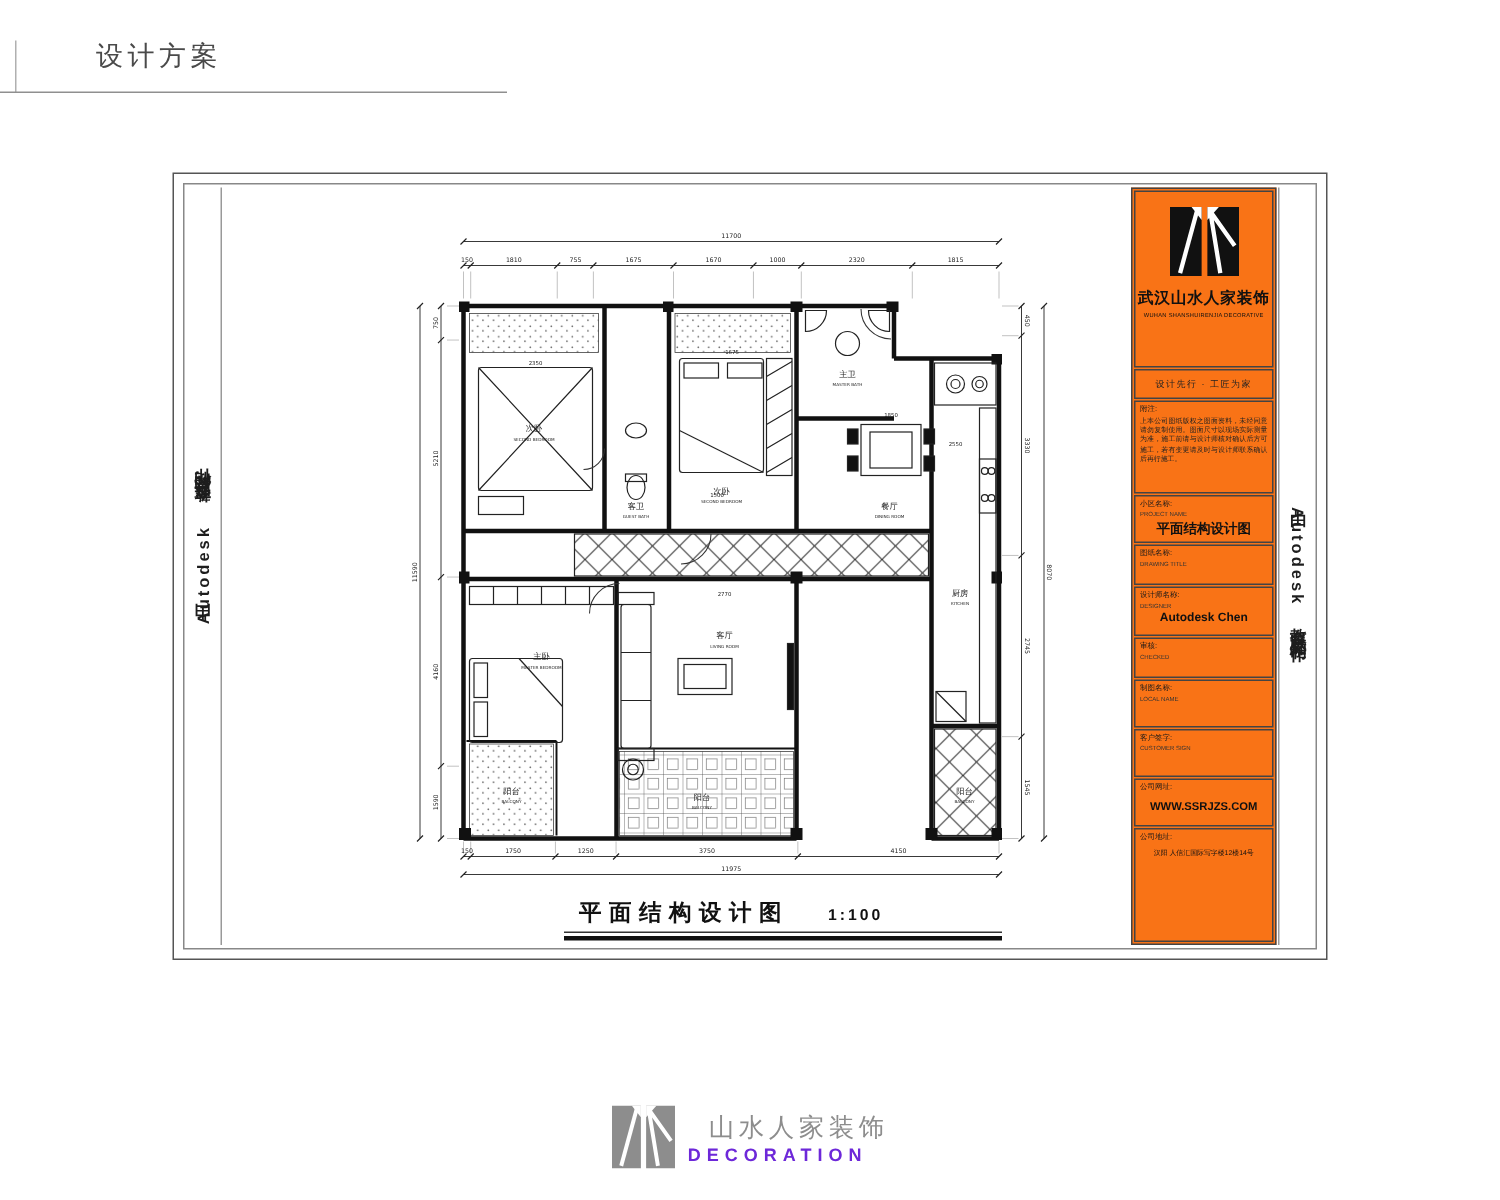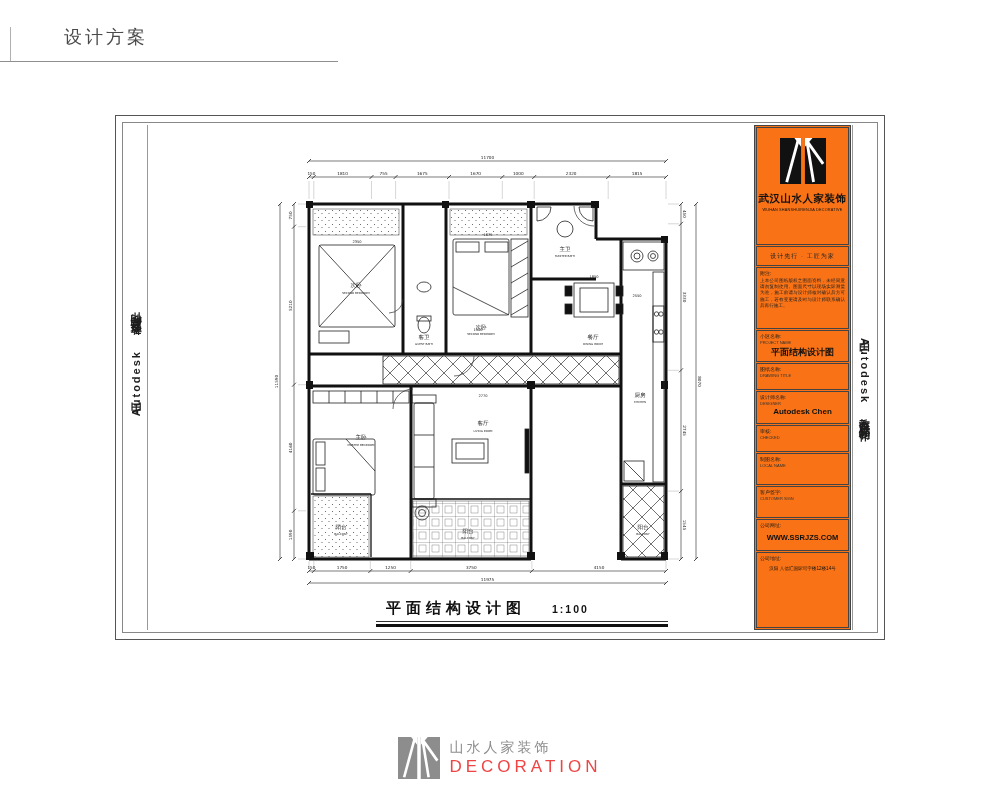--- a/index.html
+++ b/index.html
@@ -50,22 +50,22 @@
   .caption{position:absolute;left:202px;top:460px;width:292px;}
   .cap-row{display:flex;align-items:baseline;padding-left:10px;}
   .cap-cn{font-family:"Liberation Serif","DejaVu Serif",serif;font-weight:bold;font-size:15px;color:#111;letter-spacing:5px;}
   .cap-scale{font-size:10.5px;color:#111;margin-left:26px;letter-spacing:2px;font-weight:bold;}
   .cap-line1{height:0;border-top:1px solid #333;margin-top:3px;}
   .cap-line2{height:3px;background:#111;margin-top:2px;}
 
   
   .footer{position:absolute;left:0;top:737px;width:1000px;display:flex;align-items:center;justify-content:center;gap:9px;}
   .f-text{display:flex;flex-direction:column;}
-  .f-cn{font-size:14px;color:#8d8d8d;letter-spacing:3px;}
-  .f-en{font-size:17px;font-weight:normal;color:#ef4444;letter-spacing:4px;}
+  .f-cn{font-size:17px;color:#8d8d8d;letter-spacing:3px;margin-left:14px;}
+  .f-en{font-size:12px;font-weight:bold;color:#6d28d9;letter-spacing:4px;}
   .logo-black{color:#111;}
   .logo-gray{color:#8d8d8d;}
 </style>
 </head>
 <body>
 
 <div class="hdr-vline"></div>
 <div class="hdr-title">设计方案</div>
 <div class="hdr-rule"></div>
 

